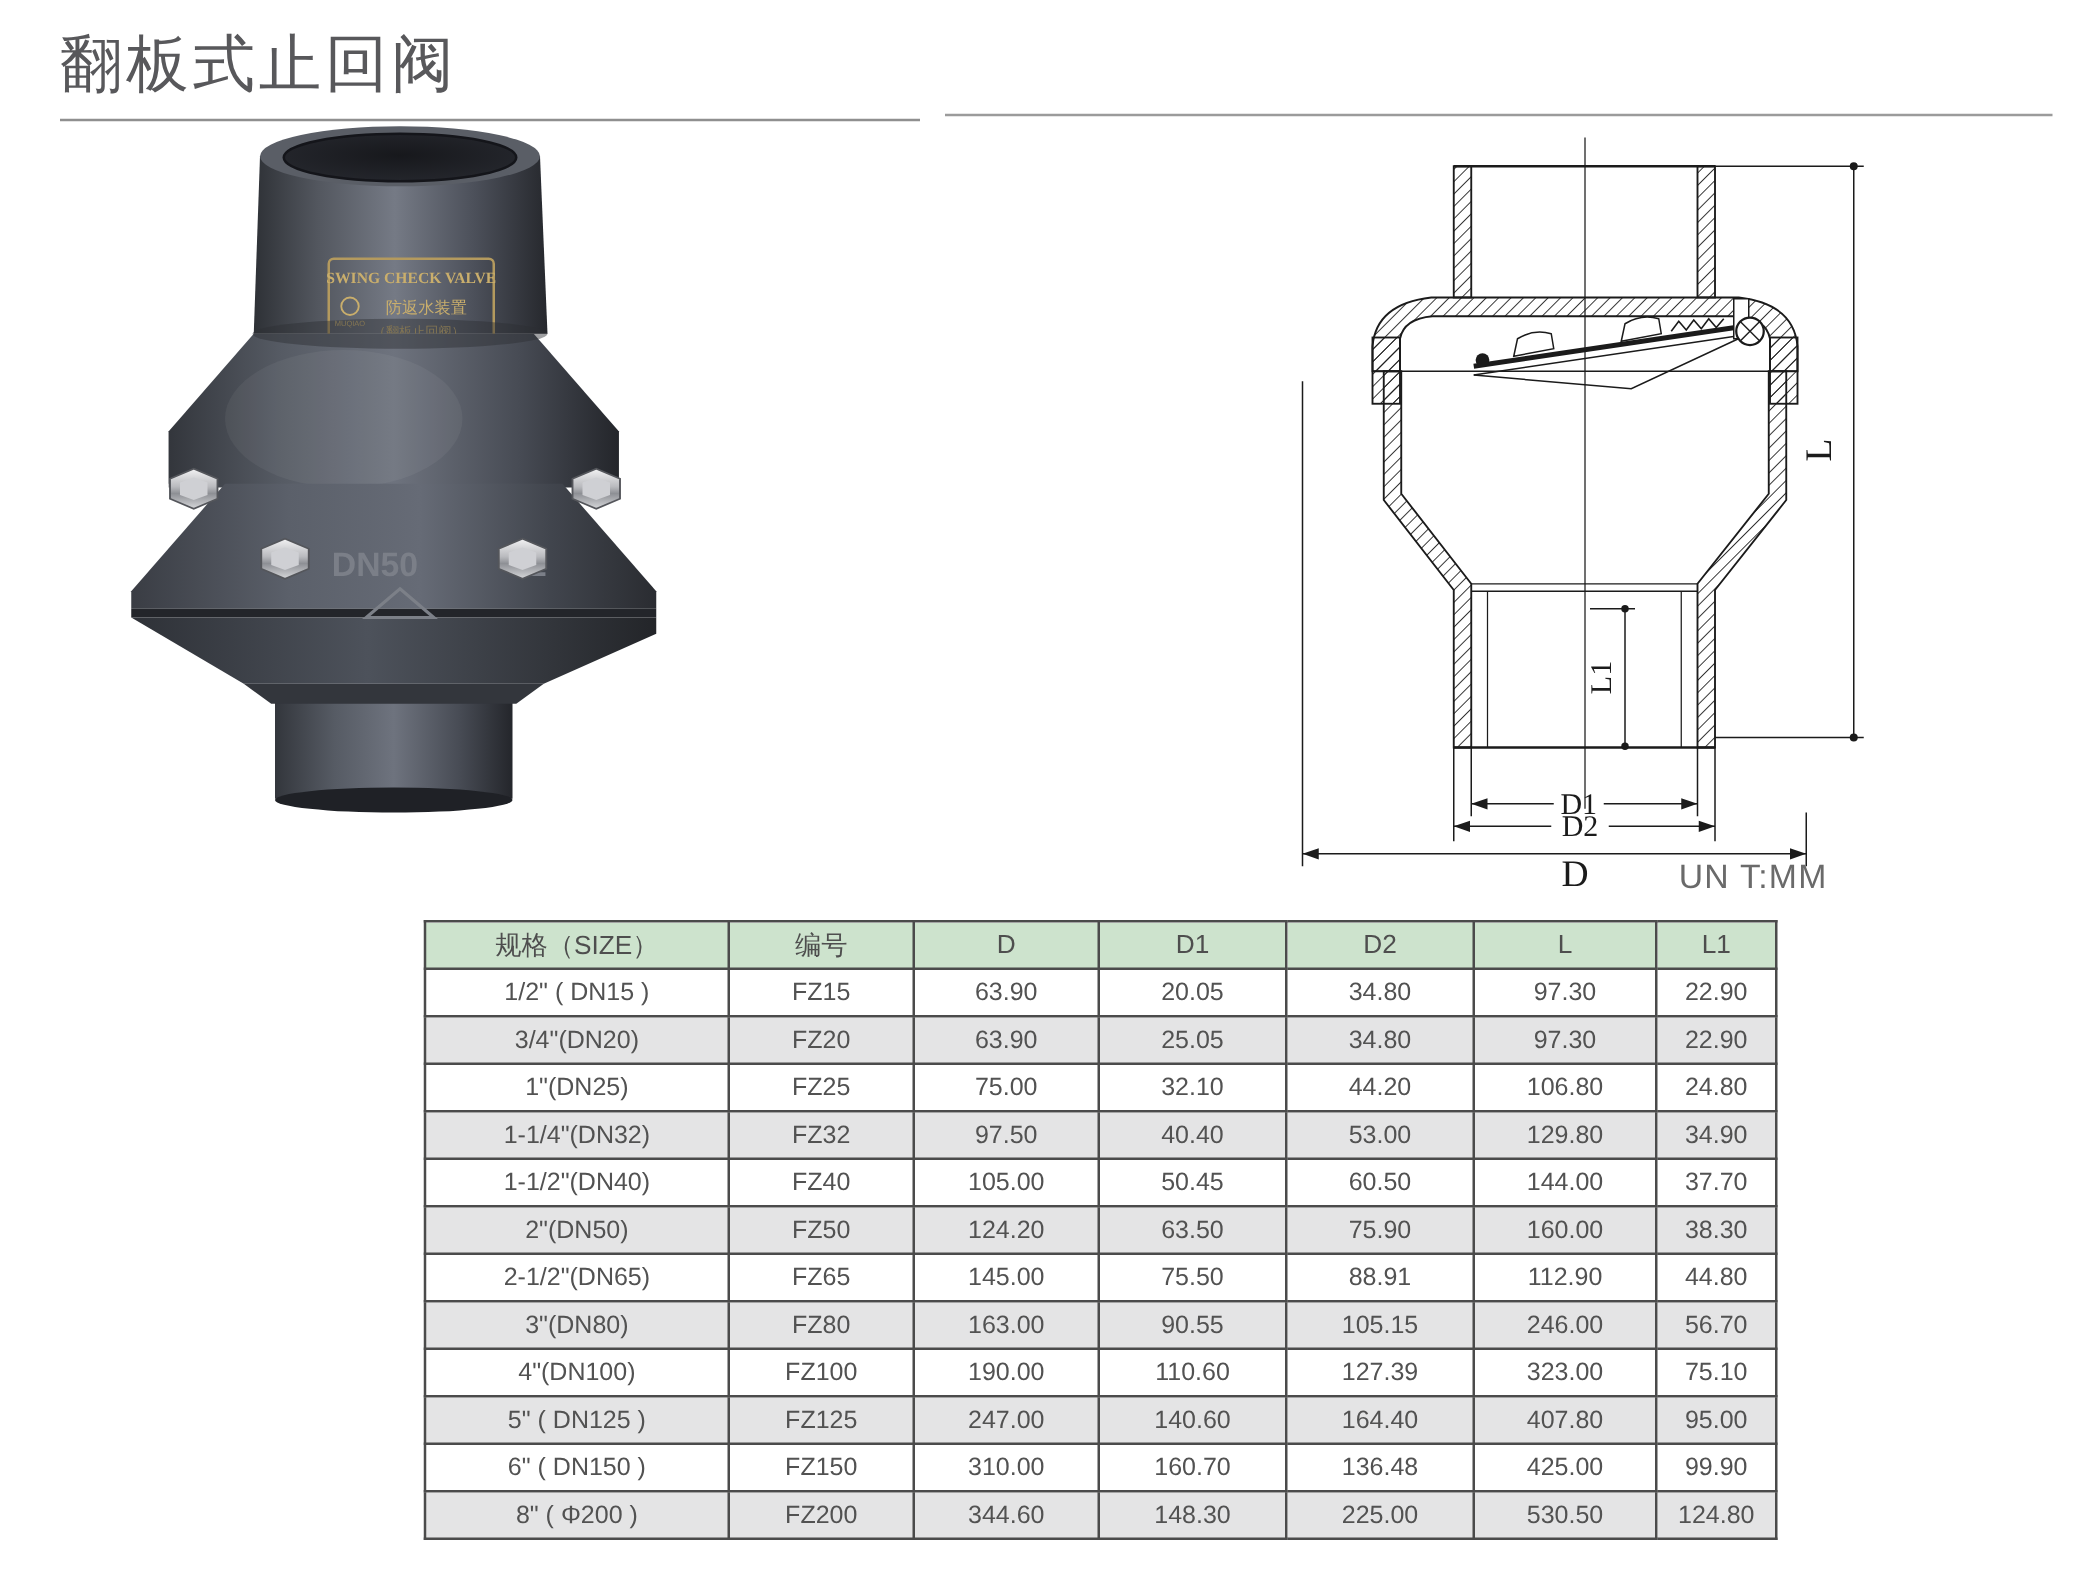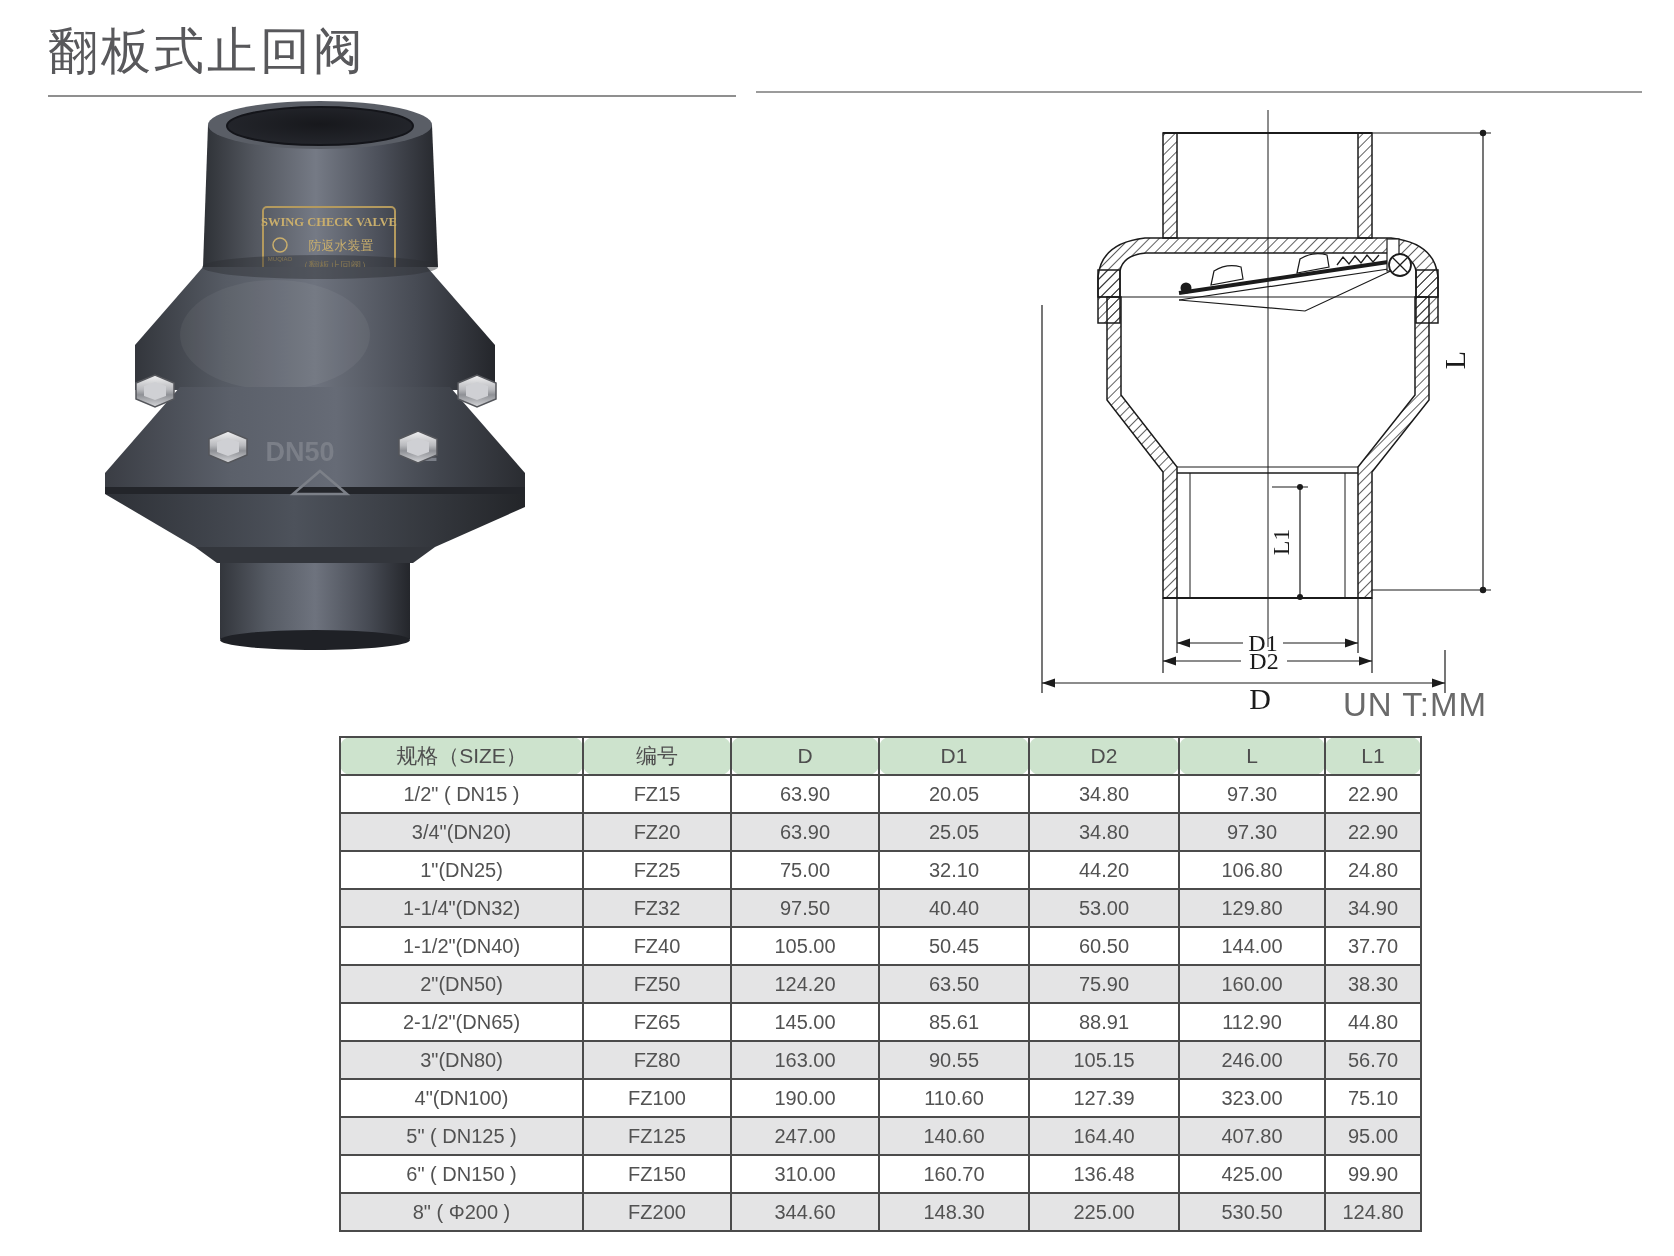--- a/index.html
+++ b/index.html
@@ -4,28 +4,28 @@
 <style>
   html,body{margin:0;padding:0;background:#ffffff;}
   .page{position:relative;width:1674px;height:1256px;background:#ffffff;overflow:hidden;
         font-family:"Liberation Sans",sans-serif;color:#555;padding-left:44px;}
   .title-cn{position:absolute;left:48px;top:18px;font-size:50px;letter-spacing:3px;
             color:#58585b;font-weight:500;}
   .rule-cn{position:absolute;left:48px;top:95px;width:688px;height:2px;background:#8f8f8f;}
   .title-en{position:absolute;left:755px;top:26px;font-size:50px;letter-spacing:1px;
             color:#3fae99;font-weight:400;}
   .rule-en{position:absolute;left:756px;top:91px;width:886px;height:2px;background:#9b9b9b;}
-  .unit-note{position:absolute;left:1343px;top:686px;font-size:33px;color:#6a6a6a;letter-spacing:1px;}
+  .unit-note{position:absolute;left:1343px;top:686px;font-size:27px;color:#6a6a6a;letter-spacing:1px;}
   .photo-svg{position:absolute;left:95px;top:95px;}
   .draw-svg{position:absolute;left:1005px;top:95px;}
   table.spec{position:absolute;left:339px;top:736px;width:1081px;border-collapse:collapse;
              table-layout:fixed;}
   table.spec th,table.spec td{border:2px solid #4b4b4b;text-align:center;vertical-align:middle;
              padding:0;height:36px;overflow:hidden;white-space:nowrap;}
-  table.spec th{background:#cde3cd;font-weight:normal;font-size:21px;color:#4e4e4e;border-radius:11px;}
+  table.spec th{background:#cde3cd;font-weight:normal;font-size:21px;color:#4e4e4e;}
   table.spec td{background:#ffffff;font-size:20px;color:#525252;}
   table.spec tbody tr:nth-child(even) td{background:#e4e4e5;}
 </style>
 </head>
 <body>
 
 <div class="page">
 
   <div class="title-cn">翻板式止回阀</div>
   <div class="rule-cn"></div>
@@ -301,21 +301,21 @@
           <td>124.20</td>
           <td>63.50</td>
           <td>75.90</td>
           <td>160.00</td>
           <td>38.30</td>
         </tr>
         <tr>
           <td>2-1/2"(DN65)</td>
           <td>FZ65</td>
           <td>145.00</td>
-          <td>85.61</td>
+          <td>75.50</td>
           <td>88.91</td>
           <td>112.90</td>
           <td>44.80</td>
         </tr>
         <tr>
           <td>3"(DN80)</td>
           <td>FZ80</td>
           <td>163.00</td>
           <td>90.55</td>
           <td>105.15</td>

